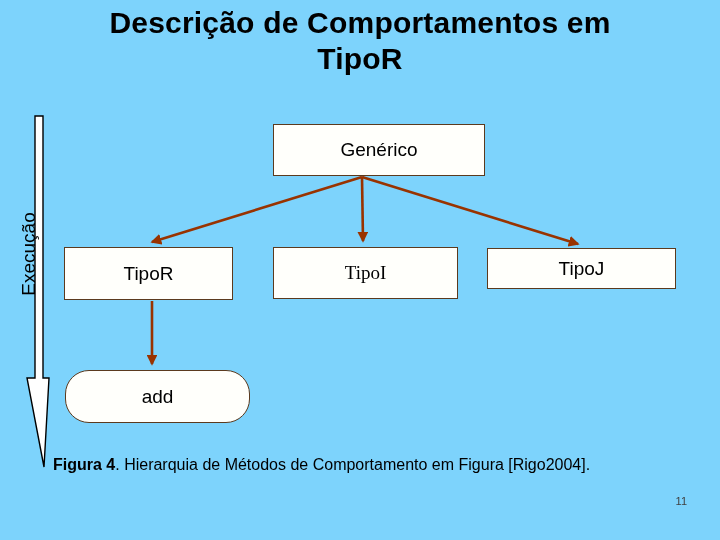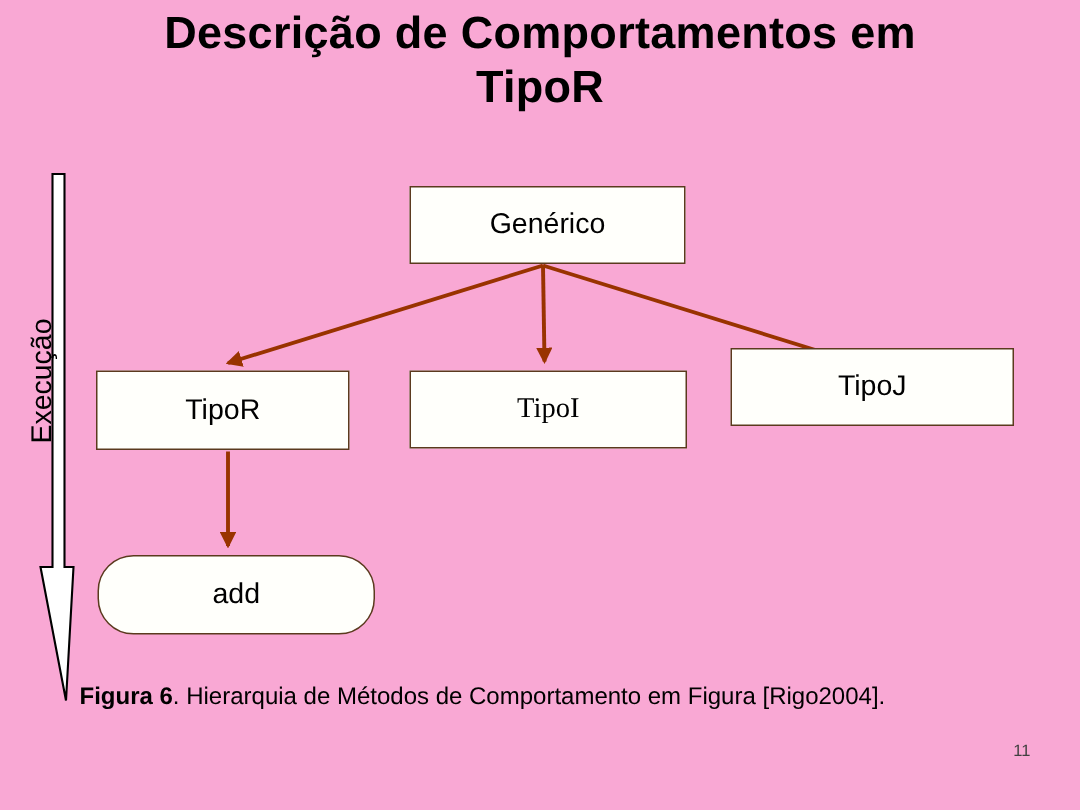--- a/index.html
+++ b/index.html
@@ -1,20 +1,20 @@
 <!DOCTYPE html>
 <html><head>
 <meta charset="utf-8">
 <style>
   html, body { margin: 0; padding: 0; background: #ffffff; }
   .slide {
     position: relative;
     width: 720px;
     height: 540px;
-    background: #f9a8d4;
+    background: #7dd3fc;
     font-family: "Liberation Sans", sans-serif;
     overflow: hidden;
   }
   .title {
     position: absolute;
     top: 5px;
     left: 0;
     width: 100%;
     text-align: center;
     font-weight: bold;
@@ -33,24 +33,24 @@
     position: absolute;
     background: #fffffb;
     border: 1px solid #5b3a1e;
     display: flex;
     align-items: center;
     justify-content: center;
     font-size: 19px;
     color: #000000;
     box-sizing: border-box;
   }
-  .node-generico { left: 273px; top: 124px; width: 184px; height: 52px; }
+  .node-generico { left: 273px; top: 124px; width: 212px; height: 52px; }
   .node-tipor    { left: 64px;  top: 247px; width: 169px; height: 53px; }
   .node-tipoi    { left: 273px; top: 247px; width: 185px; height: 52px; font-family: Liberation Serif, serif; }
-  .node-tipoj    { left: 487px; top: 232px; width: 189px; height: 52px; }
+  .node-tipoj    { left: 487px; top: 248px; width: 189px; height: 41px; }
   .node-add      { left: 65px;  top: 370px; width: 185px; height: 53px; border-radius: 24px; }
   .execucao-label {
     position: absolute;
     left: -27px;
     top: 243px;
     width: 112px;
     height: 22px;
     transform: rotate(-90deg);
     transform-origin: center;
     text-align: center;
@@ -117,18 +117,18 @@
     <span>TipoI</span>
   </div>
   <div class="node node-tipoj">
     <span>TipoJ</span>
   </div>
   <div class="node node-add">
     <span>add</span>
   </div>
 
   <div class="caption">
-    <span class="bold">Figura 6</span><span>. Hierarquia de Métodos de Comportamento em Figura [Rigo2004].</span>
+    <span class="bold">Figura 4</span><span>. Hierarquia de Métodos de Comportamento em Figura [Rigo2004].</span>
   </div>
 
   <div class="page-number">11</div>
 
 </div>
 
 </body></html>

